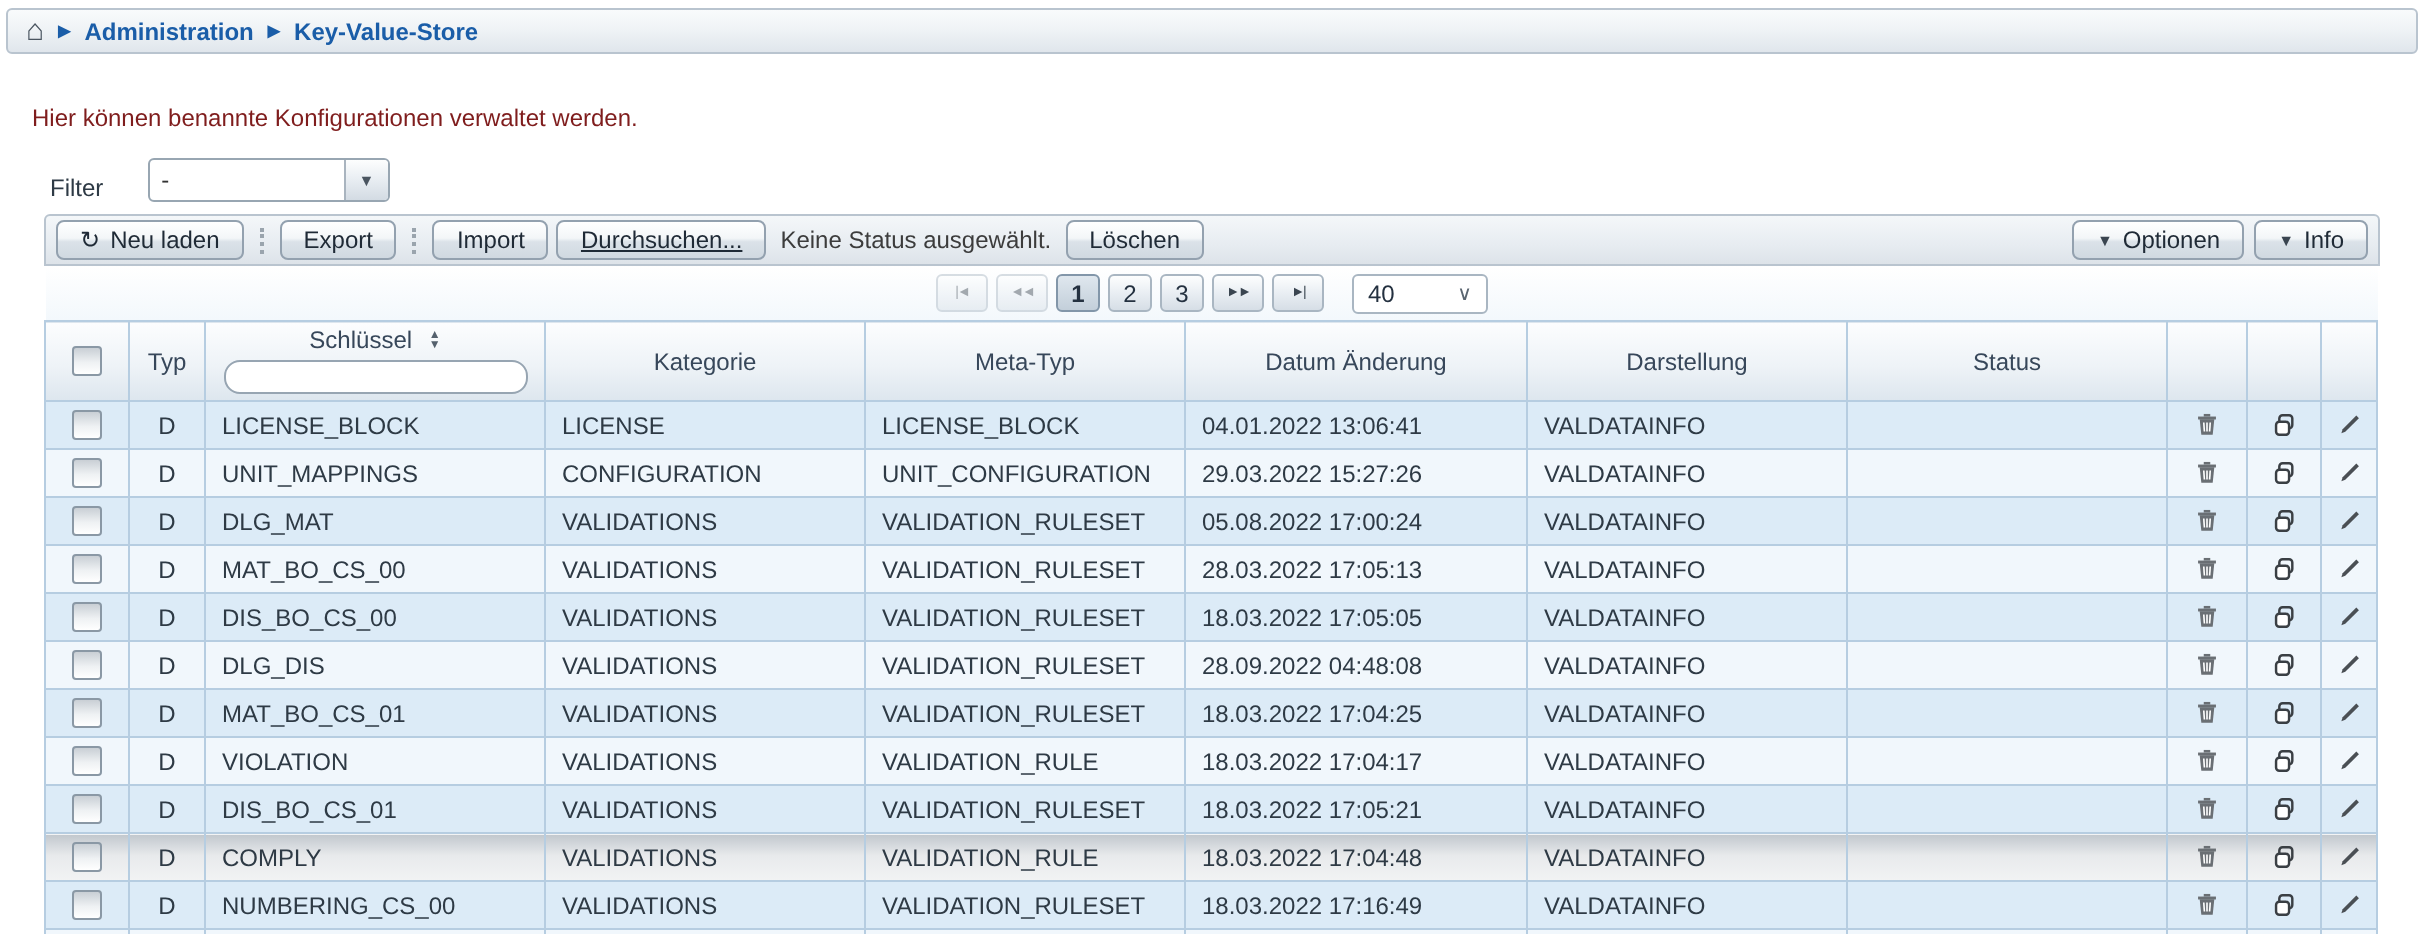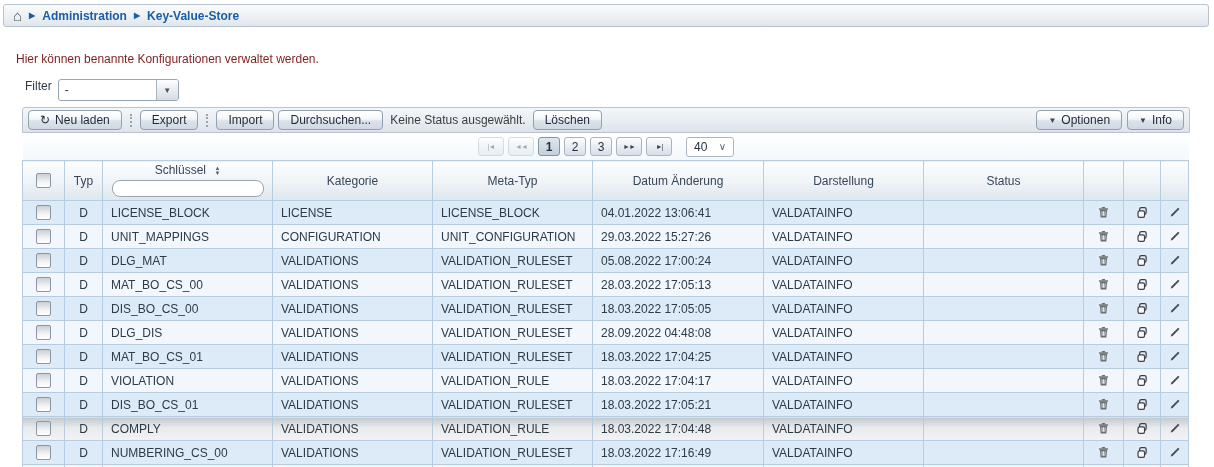--- a/index.html
+++ b/index.html
@@ -16,21 +16,21 @@
     background: linear-gradient(180deg, #f9fbfc 0%, #eef2f5 50%, #e0e6ec 100%);
     display: flex; align-items: center; padding: 0 9px; gap: 7px;
     color: #1a5da8; font-weight: bold;
   }
   .crumb-sep { font-size: 8px; color: #1a5da8; }
   .home-glyph { font-size: 15px; color: #4a5560; line-height: 1; font-weight: normal; }
   .crumb-link { color: #1a5da8; text-decoration: none; cursor: pointer; }
 
   
   .description { position: absolute; top: 52px; left: 16px; color: #7f1d1d; }
-  .filter-row { position: absolute; top: 79px; left: 25px; display: flex; align-items: flex-start; gap: 6px; }
+  .filter-row { position: absolute; top: 79px; left: 25px; display: flex; align-items: flex-end; gap: 22px; }
   .combo {
     display: flex; width: 121px; height: 22px; border: 1px solid #98a6b2; border-radius: 3px;
     background: #ffffff; overflow: hidden; cursor: pointer;
   }
   .combo-value { flex: 1; padding: 3px 6px; color: #333; }
   .combo-btn {
     width: 22px; display: flex; align-items: center; justify-content: center;
     background: linear-gradient(180deg, #fdfefe 0%, #e8edf2 50%, #d3dbe3 100%);
     border-left: 1px solid #a9b4bf; color: #4a5560; font-size: 8px;
   }
@@ -70,21 +70,21 @@
   .pg-page {
     min-width: 22px; height: 19px; border: 1px solid #a9b6c2; border-radius: 3px;
     background: linear-gradient(180deg, #fdfefe 0%, #e9eef3 50%, #d6dee6 100%);
     font-size: 12px; color: #243140; display: inline-flex; align-items: center; justify-content: center; cursor: pointer;
   }
   .pg-page.active {
     background: linear-gradient(180deg, #dfe7ee 0%, #c3cfda 100%);
     border-color: #8296a9; font-weight: bold;
   }
   .pg-size {
-    width: 48px; height: 20px; margin-left: 10px; border: 1px solid #a9b6c2; border-radius: 3px;
+    width: 68px; height: 20px; margin-left: 10px; border: 1px solid #a9b6c2; border-radius: 3px;
     background: #ffffff; display: inline-flex; align-items: center; justify-content: space-between;
     padding: 0 7px; cursor: pointer; color: #243140;
   }
   .pg-size .chev { color: #5a6570; font-size: 10px; }
 
   
   table.data-grid {
     position: absolute; top: 160px; left: 22px; width: 1166px;
     border-collapse: collapse; table-layout: fixed;
     font-size: 12px; color: #2e3a45;
@@ -145,21 +145,21 @@
     <span>Neu laden</span>
   </button>
   <span class="group-sep"></span>
   <button class="btn">
     <span>Export</span>
   </button>
   <span class="group-sep"></span>
   <button class="btn">
     <span>Import</span>
   </button>
-  <button class="btn" style="margin-left:-1px;">
+  <button class="btn" style="margin-left:-1px;text-decoration:underline;">
     <span>Durchsuchen...</span>
   </button>
   <span class="no-file-text">Keine Status ausgewählt.</span>
   <button class="btn">
     <span>Löschen</span>
   </button>
   <div class="toolbar-right">
     <button class="btn">
       <span class="caret-glyph">▼</span>
       <span>Optionen</span>

